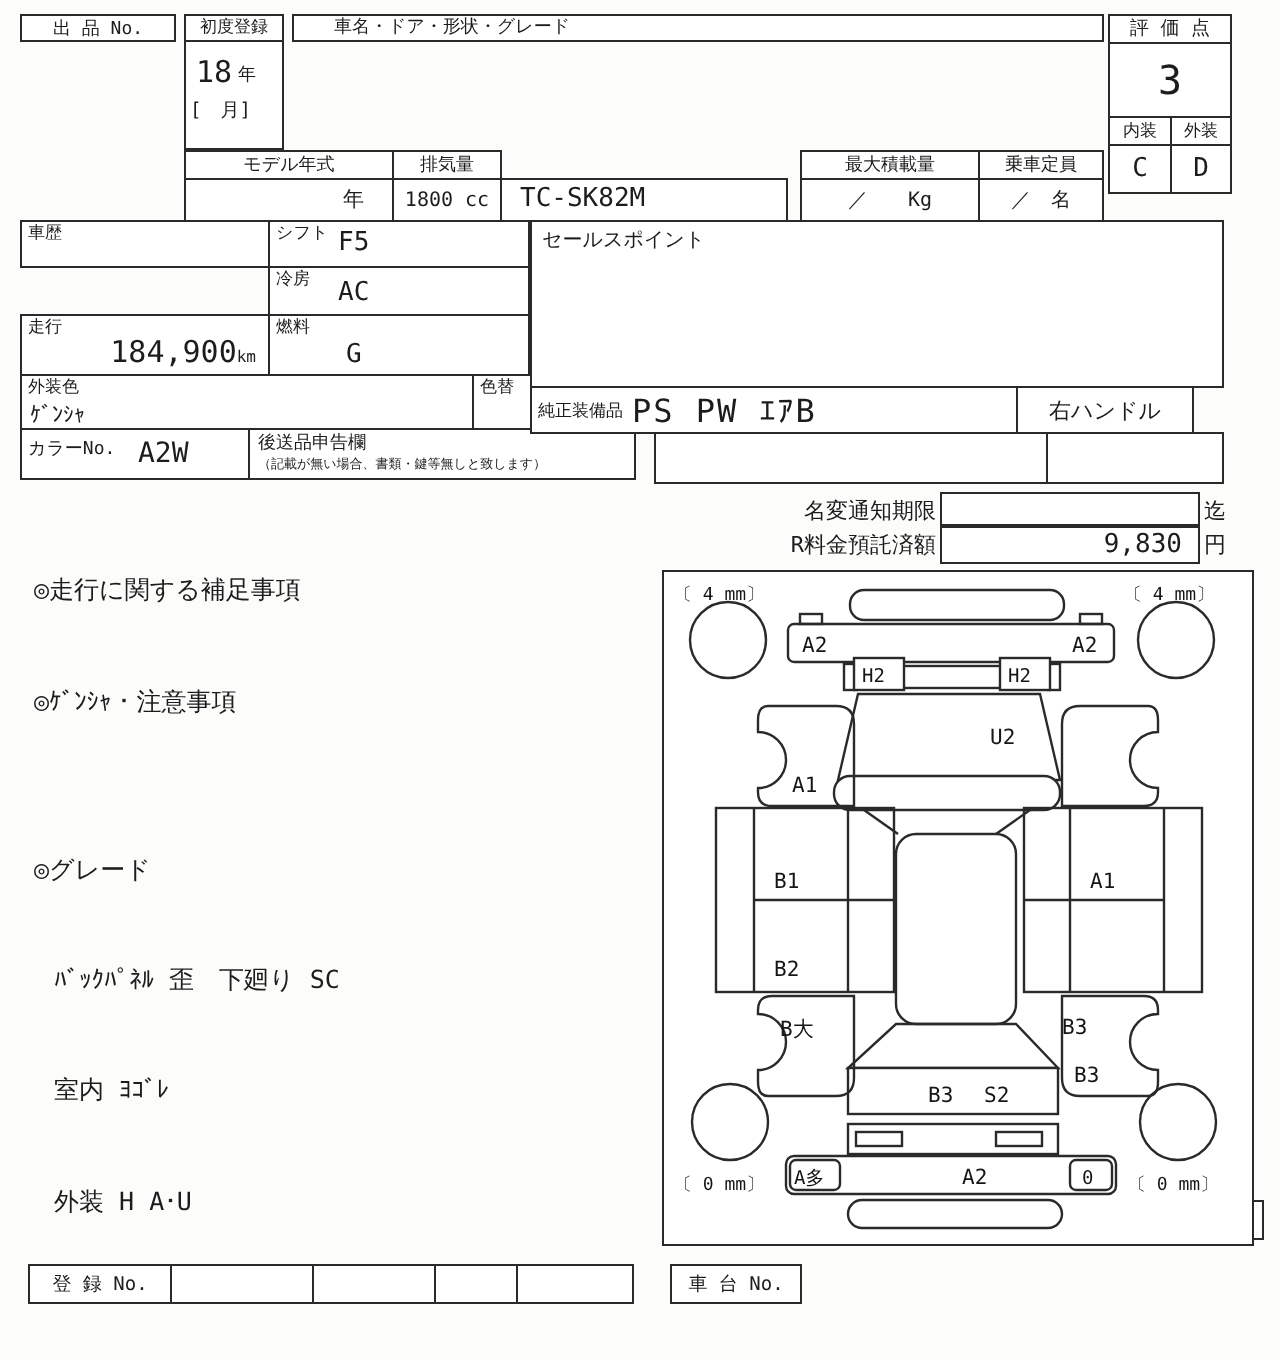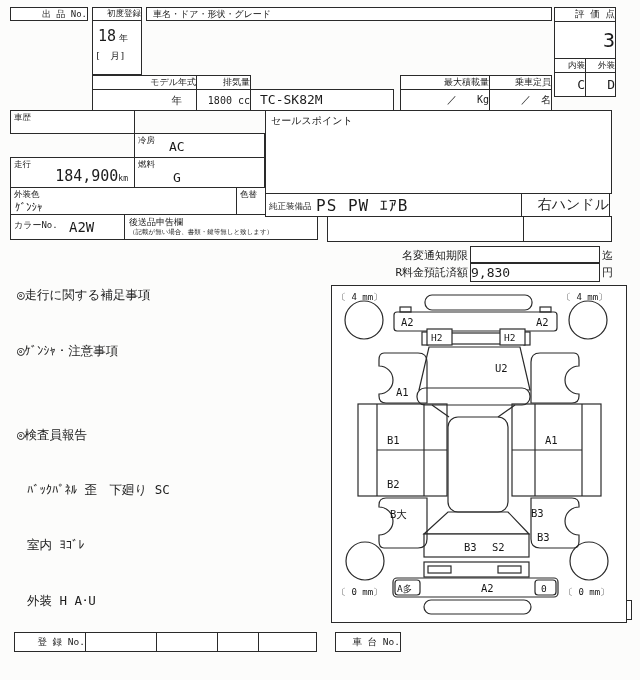--- a/index.html
+++ b/index.html
@@ -1,21 +1,21 @@
 <!DOCTYPE html>
 <html><head>
 <meta charset="utf-8">
 <style>
   html,body{margin:0;padding:0}
   body{width:640px;height:680px;background:#fbfbfa;color:#1c1c1c;
        font-family:"DejaVu Sans Mono","DejaVu Sans","Liberation Sans",sans-serif;}
   .sheet{position:relative;width:640px;height:680px;overflow:hidden;background:#fcfcfb}
   .box{position:absolute;box-sizing:border-box;border:1px solid #2a2a2a;background:#fff}
   .t{position:absolute;white-space:pre;line-height:1.15}
-  .cen{display:flex;align-items:center;justify-content:flex-end}
+  .cen{display:flex;align-items:center;justify-content:center}
   .lblpos{position:absolute;top:2px;left:3px;font-size:8.5px;line-height:1;white-space:pre}
   .rep{white-space:pre;font-size:12.5px;line-height:18.6px}
   svg text{font-family:"DejaVu Sans Mono","DejaVu Sans","Liberation Sans",sans-serif}
 </style>
 </head>
 <body>
 
 <div class="sheet">
 
   <div class="box cen" style="left:10px;top:7px;width:78px;height:14px;font-size:9px">
@@ -24,21 +24,21 @@
 
   <div class="box cen" style="left:92px;top:7px;width:50px;height:14px;font-size:8.5px">
       <span>初度登録</span>
     </div>
   <div class="box" style="left:92px;top:20px;width:50px;height:55px">
     <span class="t" style="left:5px;top:7px;font-size:15px">18</span>
     <span class="t" style="left:26px;top:12px;font-size:9px">年</span>
     <span class="t" style="left:2px;top:30px;font-size:9.5px">[　月]</span>
   </div>
 
-  <div class="box" style="left:146px;top:7px;width:406px;height:14px;font-size:9px;line-height:13px;padding-left:6px"><span>車名・ドア・形状・グレード</span></div>
+  <div class="box" style="left:146px;top:7px;width:406px;height:14px;font-size:9px;line-height:13px;padding-left:20px"><span>車名・ドア・形状・グレード</span></div>
 
   <div class="box cen" style="left:554px;top:7px;width:62px;height:15px;font-size:9.5px">
       <span>評 価 点</span>
     </div>
   <div class="box cen" style="left:554px;top:21px;width:62px;height:38px;font-size:20px">
       <span>3</span>
     </div>
   <div class="box cen" style="left:554px;top:58px;width:32px;height:15px;font-size:8.5px">
       <span>内装</span>
     </div>
@@ -69,20 +69,24 @@
   <div class="box cen" style="left:196px;top:89px;width:55px;height:22px;font-size:10px">
       <span>1800 cc</span>
     </div>
   <div class="box" style="left:250px;top:89px;width:144px;height:22px;font-size:13px;line-height:20px;padding-left:9px"><span>TC-SK82M</span></div>
   <div class="box cen" style="left:400px;top:89px;width:90px;height:22px;font-size:10px;white-space:pre"><span style="white-space:pre">／　　Kg</span></div>
   <div class="box cen" style="left:489px;top:89px;width:63px;height:22px;font-size:10px;white-space:pre"><span style="white-space:pre">／　名</span></div>
 
   <div class="box" style="left:10px;top:110px;width:125px;height:24px">
       <span class="lblpos">車歴</span>
     </div>
+  <div class="box" style="left:134px;top:110px;width:131px;height:24px">
+    <span class="lblpos">シフト</span>
+    <span class="t" style="left:34px;top:4px;font-size:13px">F5</span>
+  </div>
 
   <div class="box" style="left:134px;top:133px;width:131px;height:25px">
     <span class="lblpos">冷房</span>
     <span class="t" style="left:34px;top:6px;font-size:13px">AC</span>
   </div>
 
   <div class="box" style="left:10px;top:157px;width:125px;height:31px">
     <span class="lblpos">走行</span>
     <span class="t" style="right:6px;top:10px;font-size:15px"><span>184,900</span><span style="font-size:8px">km</span></span>
   </div>
@@ -108,37 +112,37 @@
     <span class="t" style="left:4px;top:14px;font-size:6.5px">（記載が無い場合、書類・鍵等無しと致します）</span>
   </div>
 
   <div class="box" style="left:265px;top:110px;width:347px;height:84px">
     <span class="t" style="left:5px;top:4px;font-size:10px">セールスポイント</span>
   </div>
   <div class="box" style="left:265px;top:193px;width:259px;height:24px">
     <span class="t" style="left:3px;top:8px;font-size:8.5px">純正装備品</span>
     <span class="t" style="left:50px;top:3px;font-size:16px;letter-spacing:1px">PS PW ｴｱB</span>
   </div>
-  <div class="box cen" style="left:521px;top:193px;width:89px;height:24px;font-size:14px">
+  <div class="box cen" style="left:508px;top:193px;width:89px;height:24px;font-size:11px">
       <span>右ハンドル</span>
     </div>
   <div class="box" style="left:327px;top:216px;width:197px;height:26px"></div>
   <div class="box" style="left:523px;top:216px;width:89px;height:26px"></div>
 
   <span class="t" style="left:350px;top:250px;width:118px;text-align:right;font-size:11px">名変通知期限</span>
   <div class="box" style="left:470px;top:246px;width:130px;height:17px"></div>
   <span class="t" style="left:602px;top:250px;font-size:11px">迄</span>
 
   <span class="t" style="left:350px;top:267px;width:118px;text-align:right;font-size:11px">R料金預託済額</span>
-  <div class="box" style="left:470px;top:263px;width:130px;height:19px;font-size:13px;text-align:left;line-height:17px;padding-right:8px"><span>9,830</span></div>
+  <div class="box" style="left:470px;top:263px;width:130px;height:19px;font-size:13px;text-align:right;line-height:17px;padding-right:8px"><span>9,830</span></div>
   <span class="t" style="left:602px;top:267px;font-size:11px">円</span>
 
   <span class="t" style="left:17px;top:288px;font-size:12.5px">◎走行に関する補足事項</span>
   <span class="t" style="left:17px;top:344px;font-size:12.5px">◎ｹﾞﾝｼｬ・注意事項</span>
-  <span class="t" style="left:17px;top:428px;font-size:12.5px">◎検査員報告</span>
+  <span class="t" style="left:17px;top:428px;font-size:12.5px">◎グレード</span>
 
   <div class="t" style="left:27px;top:444px">
     <div class="rep">ﾊﾞｯｸﾊﾟﾈﾙ 歪　下廻り SC</div>
     <div class="rep">室内 ﾖｺﾞﾚ</div>
     <div class="rep">外装 H A･U</div>
     
     
     
     
     

